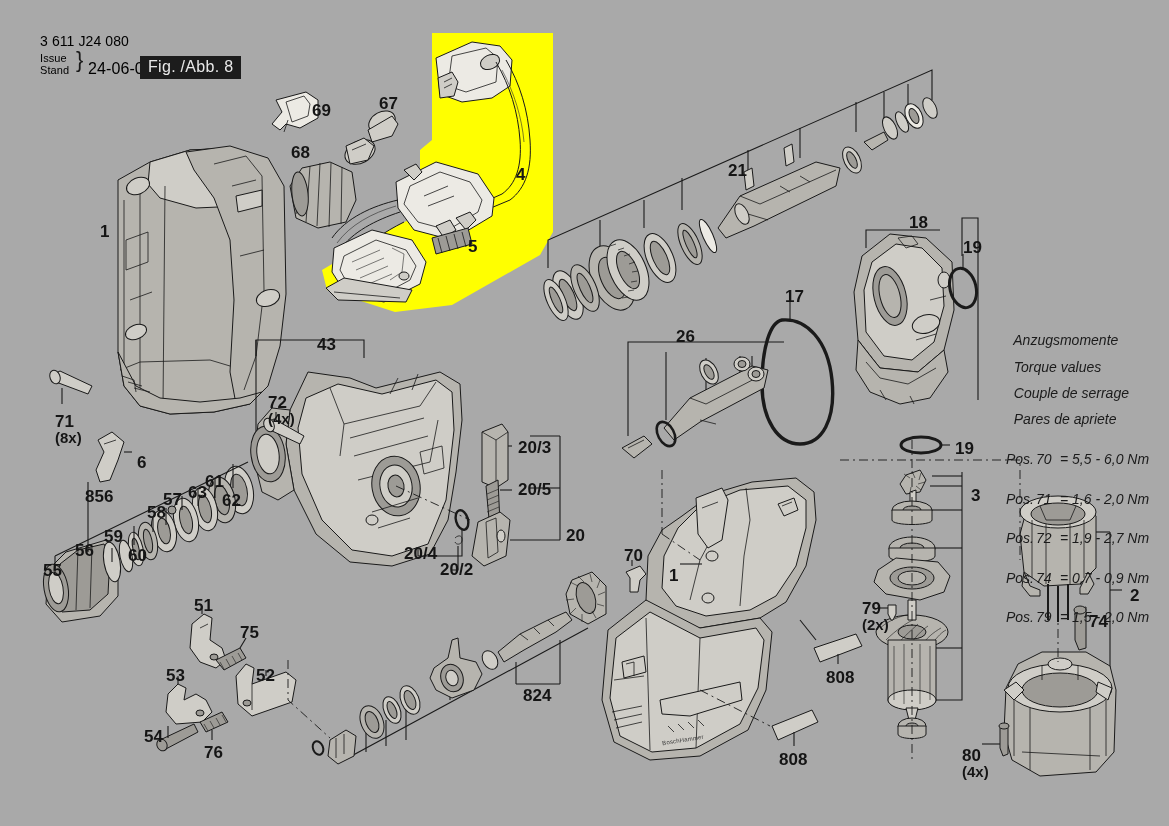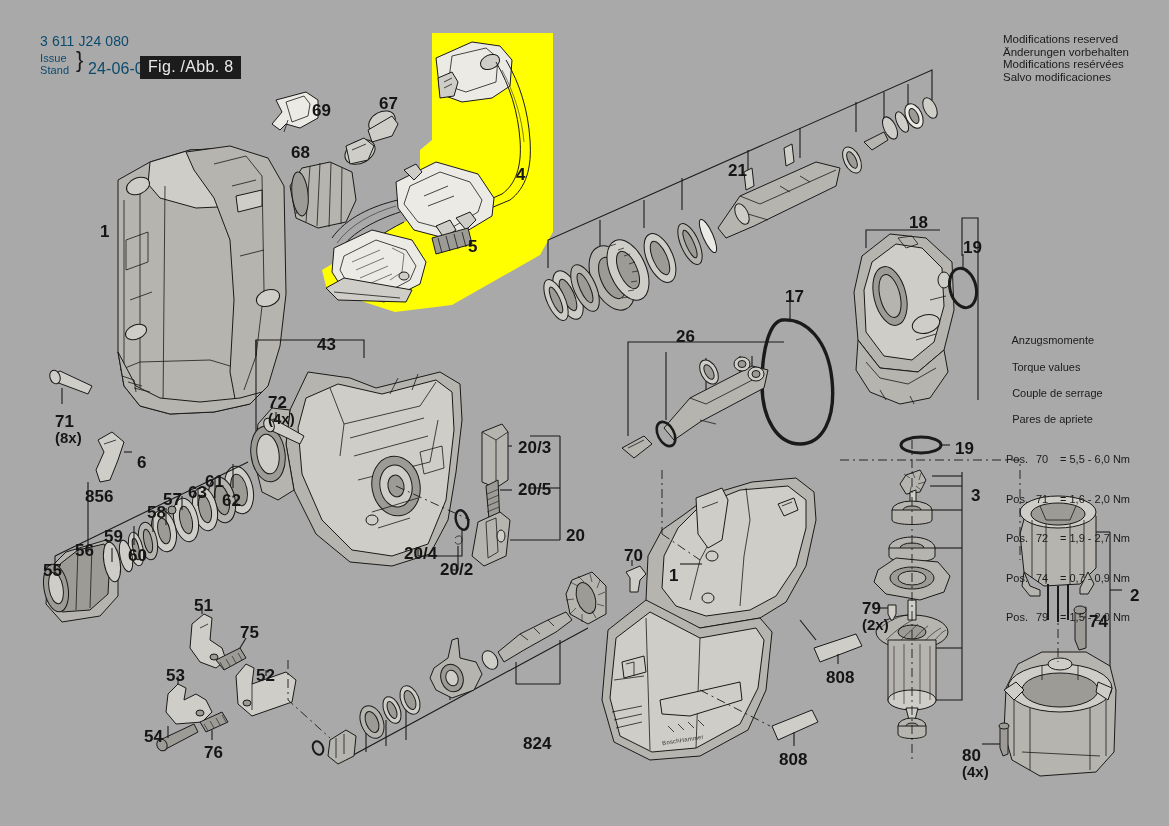--- a/index.html
+++ b/index.html
@@ -9,21 +9,21 @@
     font-family:"Liberation Sans", sans-serif;
     overflow:hidden;
     position:relative;
   }
   #stage{position:absolute;left:0;top:0;width:1169px;height:826px;}
   svg#sheet{position:absolute;left:0;top:0;width:1169px;height:826px;}
 
   .hdr-text{
     position:absolute;
     font-size:13px;
-    color:#0c4a6e;
+    color:#000000;
     white-space:pre;
     letter-spacing:0.1px;
   }
   #partno{left:40px;top:33px;font-size:14px;}
   #issue-lbl{left:40px;top:53px;font-size:11px;line-height:11.5px;}
   #brace{left:76px;top:50px;font-size:22px;line-height:20px;color:#1a1a1a;}
   #issue-date{left:88px;top:60px;font-size:16px;}
   #figbox{
     position:absolute;left:140px;top:56px;
     background:#1c1c1c;color:#e8e8e8;
@@ -31,22 +31,22 @@
     letter-spacing:0.3px;
   }
   #modifications{
     position:absolute;right:6px;top:33px;
     font-size:11.5px;line-height:12.6px;
     color:#1b1b1b;white-space:pre;
     text-align:left;width:160px;
   }
   #torque{
     position:absolute;left:1006px;top:321px;
-    font-size:11px;line-height:13.2px;
-    color:#1b1b1b;white-space:pre;
+    font-size:14px;line-height:13.2px;
+    color:#1b1b1b;white-space:pre;font-style:italic;
   }
   .torque-row{display:block;}
   .tq-pos{display:inline-block;width:30px;}
   .tq-num{display:inline-block;width:24px;}
 
   
   .callout{
     position:absolute;
     font-size:17px;
     font-weight:bold;
@@ -664,24 +664,20 @@
 
   </g>
 </svg>
 
 <div class="hdr-text" id="partno">3 611 J24 080</div>
 <div class="hdr-text" id="issue-lbl"><span>Issue</span><br><span>Stand</span></div>
 <div class="hdr-text" id="brace">}</div>
 <div class="hdr-text" id="issue-date">24-06-03</div>
 <div id="figbox">Fig. /Abb. 8</div>
 
-<div id="modifications">Modifications reserved
-Änderungen vorbehalten
-Modifications resérvées
-Salvo modificaciones</div>
 
 <div id="torque">
   <span>Anzugsmomente</span><br>
   <span>Torque values</span><br>
   <span>Couple de serrage</span><br>
   <span>Pares de apriete</span><br>
   <span class="torque-row"><span class="tq-pos">Pos.</span><span class="tq-num">70</span><span>= 5,5 - 6,0 Nm</span></span>
   <span class="torque-row"><span class="tq-pos">Pos.</span><span class="tq-num">71</span><span>= 1,6 - 2,0 Nm</span></span>
   <span class="torque-row"><span class="tq-pos">Pos.</span><span class="tq-num">72</span><span>= 1,9 - 2,7 Nm</span></span>
   <span class="torque-row"><span class="tq-pos">Pos.</span><span class="tq-num">74</span><span>= 0,7 - 0,9 Nm</span></span>
@@ -730,16 +726,16 @@
       <div class="callout" style="left: 624px; top: 548px;"><span>70</span></div>
       <div class="callout" style="left: 669px; top: 568px;"><span>1</span></div>
       <div class="callout" style="left: 826px; top: 670px;"><span>808</span></div>
       <div class="callout" style="left: 779px; top: 752px;"><span>808</span></div>
       <div class="callout" style="left: 194px; top: 598px;"><span>51</span></div>
       <div class="callout" style="left: 240px; top: 625px;"><span>75</span></div>
       <div class="callout" style="left: 166px; top: 668px;"><span>53</span></div>
       <div class="callout" style="left: 256px; top: 668px;"><span>52</span></div>
       <div class="callout" style="left: 144px; top: 729px;"><span>54</span></div>
       <div class="callout" style="left: 204px; top: 745px;"><span>76</span></div>
-      <div class="callout" style="left: 523px; top: 688px; margin-top: 48px;"><span>824</span></div>
+      <div class="callout" style="left: 523px; top: 688px;"><span>824</span></div>
     </div>
 
 </div>
 
 </body></html>

